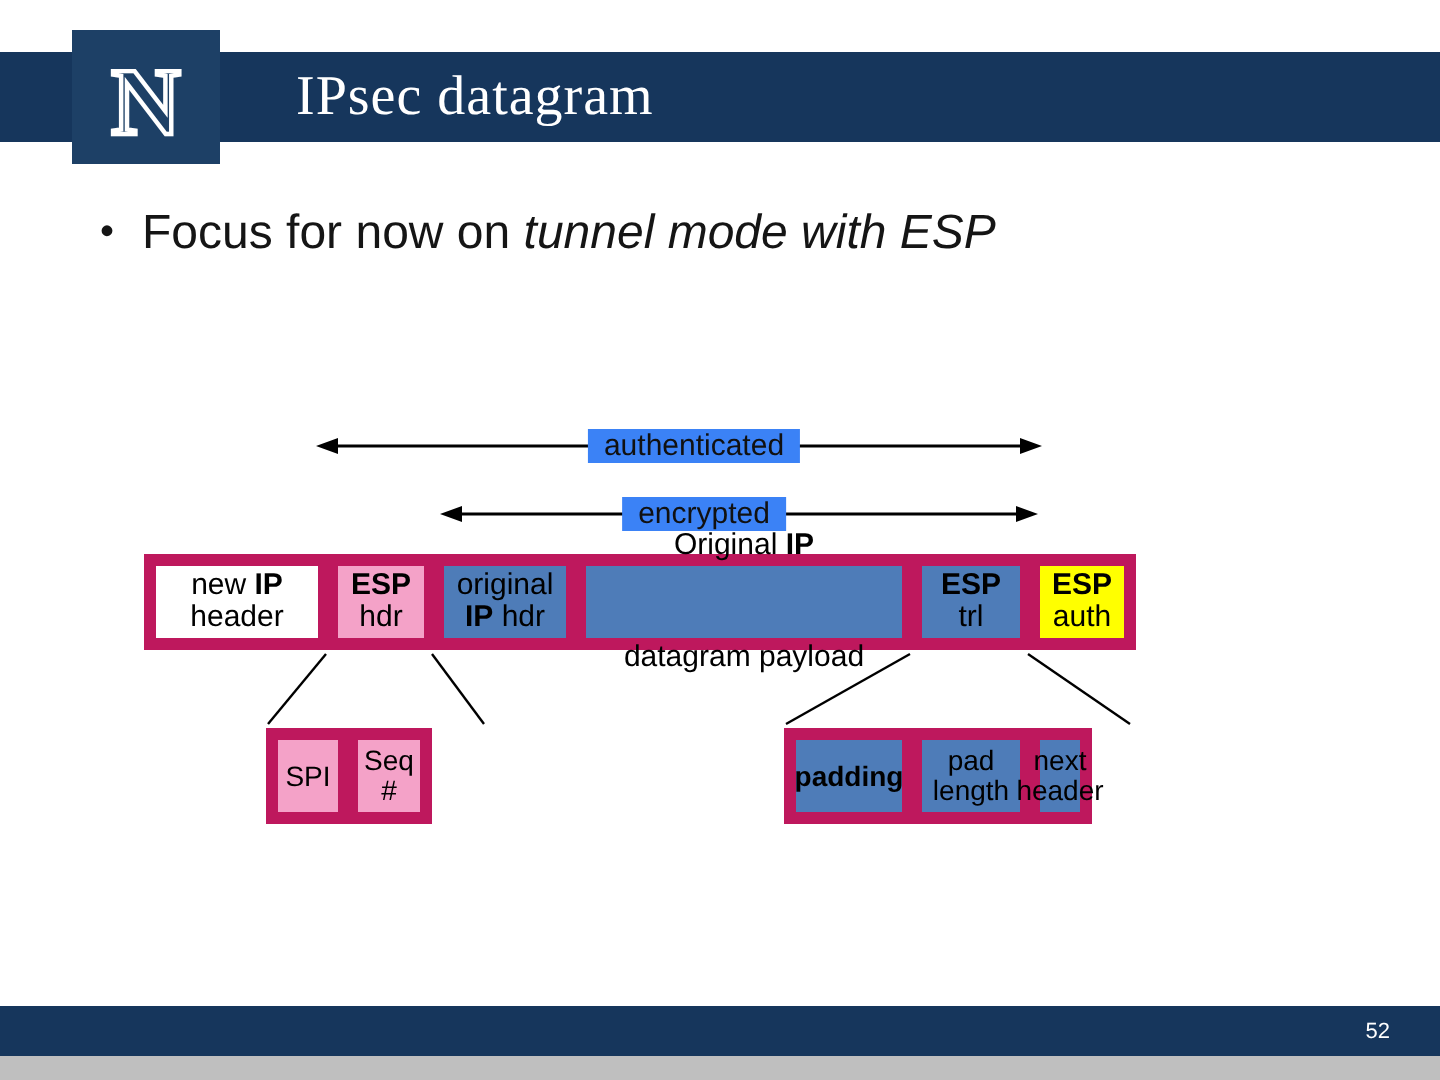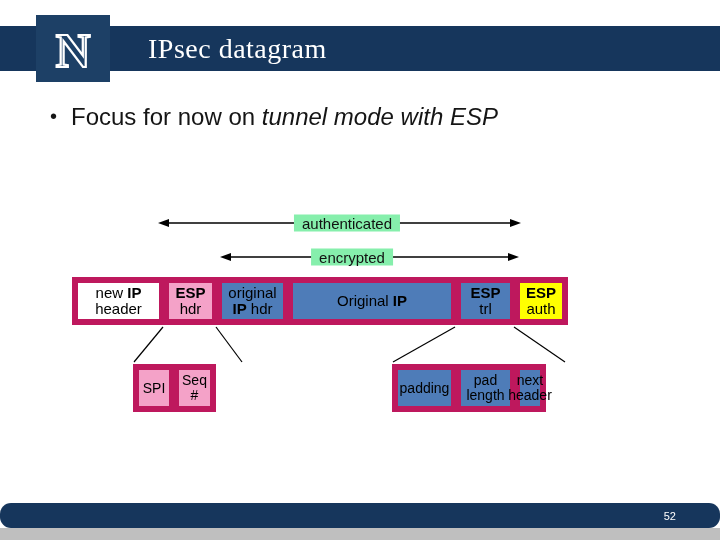--- a/index.html
+++ b/index.html
@@ -13,21 +13,21 @@
   .slide-title { position:absolute; left:148px; top:26px; height:45px; display:flex; align-items:center;
                  color:#ffffff; font-size:28px; letter-spacing:0.5px; z-index:2;font-family:Liberation Serif, serif; }
 
   
   .bullet-line { position:absolute; left:50px; top:103px; width:620px; font-size:24px; color:#151515; }
   .bullet-dot { display:inline-block; margin-right:14px; font-size:20px; vertical-align:2px; }
   .ital { font-style:italic; }
 
   
   svg.overlay { position:absolute; inset:0; width:720px; height:540px; z-index:1; pointer-events:none; }
-  .span-label { position:absolute; transform:translate(-50%,-50%); background:#86efac; padding:0 8px;
+  .span-label { position:absolute; transform:translate(-50%,-50%); background:#3b82f6; padding:0 8px;
                 font-size:15px; color:#111; z-index:2; white-space:nowrap; }
 
   
   .prow { position:absolute; display:flex; z-index:3; }
   .row-main  { left:72px;  top:277px; }
   .row-pink  { left:133px; top:364px; }
   .row-blue  { left:392px; top:364px; }
   .pcell { height:48px; border:6px solid #be185d; display:flex; flex-direction:column;
            align-items:center; justify-content:center; text-align:center;
            font-size:15px; line-height:16px; color:#000; }
@@ -39,27 +39,27 @@
   .bg-yellow { background:#ffff00; }
   .b { font-weight:bold; }
   .w-newip   { width:93px; }
   .w-esphdr  { width:55px; }
   .w-orighdr { width:73px; }
   .w-payload { width:170px;gap:40px; }
   .w-esptrl  { width:61px; }
   .w-espauth { width:54px; }
   .w-spi     { width:42px; }
   .w-seq     { width:43px; }
-  .w-padding { width:65px; }
+  .w-padding { width:65px;font-weight:bold; }
   .w-padlen  { width:61px; }
   .w-nexthdr { width:32px; }
 
   
   .footer-bar  { position:absolute; left:0; top:503px; width:720px; height:25px; background:#16365c; z-index:2;
-                 display:flex; align-items:center; justify-content:flex-end; padding-right:44px;border-radius:11px; }
+                 display:flex; align-items:center; justify-content:flex-end; padding-right:25px; }
   .page-number { color:#ffffff; font-size:11px; }
   .footer-gray { position:absolute; left:0; top:528px; width:720px; height:12px; background:#bfbfbf; }
 </style>
 </head>
 <body>
 
 <div class="slide">
 
   <div class="title-bar"></div>
   <div class="logo-box">
@@ -99,20 +99,21 @@
     <div class="pcell bg-pink w-esphdr">
       <div><span class="b">ESP</span></div>
       <div><span>hdr</span></div>
     </div>
     <div class="pcell bg-blue w-orighdr">
       <div><span>original</span></div>
       <div><span class="b">IP</span><span> hdr</span></div>
     </div>
     <div class="pcell bg-blue w-payload">
       <div><span>Original </span><span class="b">IP</span></div>
+      <div><span>datagram payload</span></div>
     </div>
     <div class="pcell bg-blue w-esptrl">
       <div><span class="b">ESP</span></div>
       <div><span>trl</span></div>
     </div>
     <div class="pcell bg-yellow w-espauth">
       <div><span class="b">ESP</span></div>
       <div><span>auth</span></div>
     </div>
   </div>

